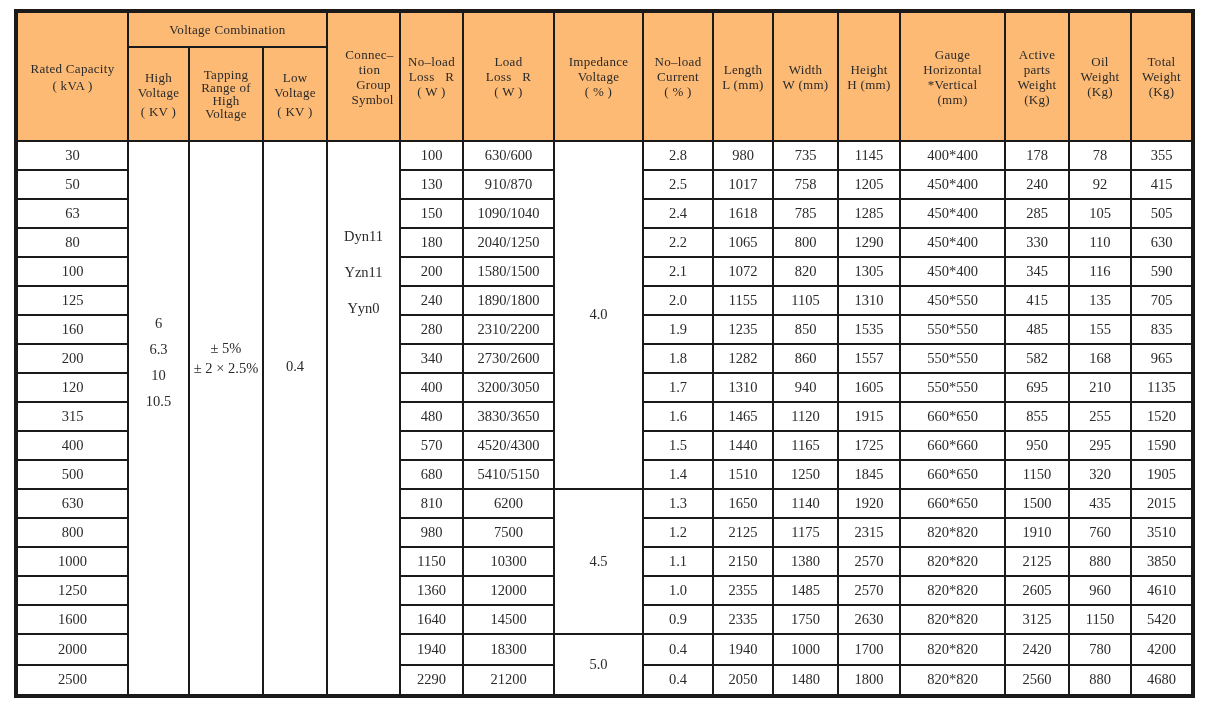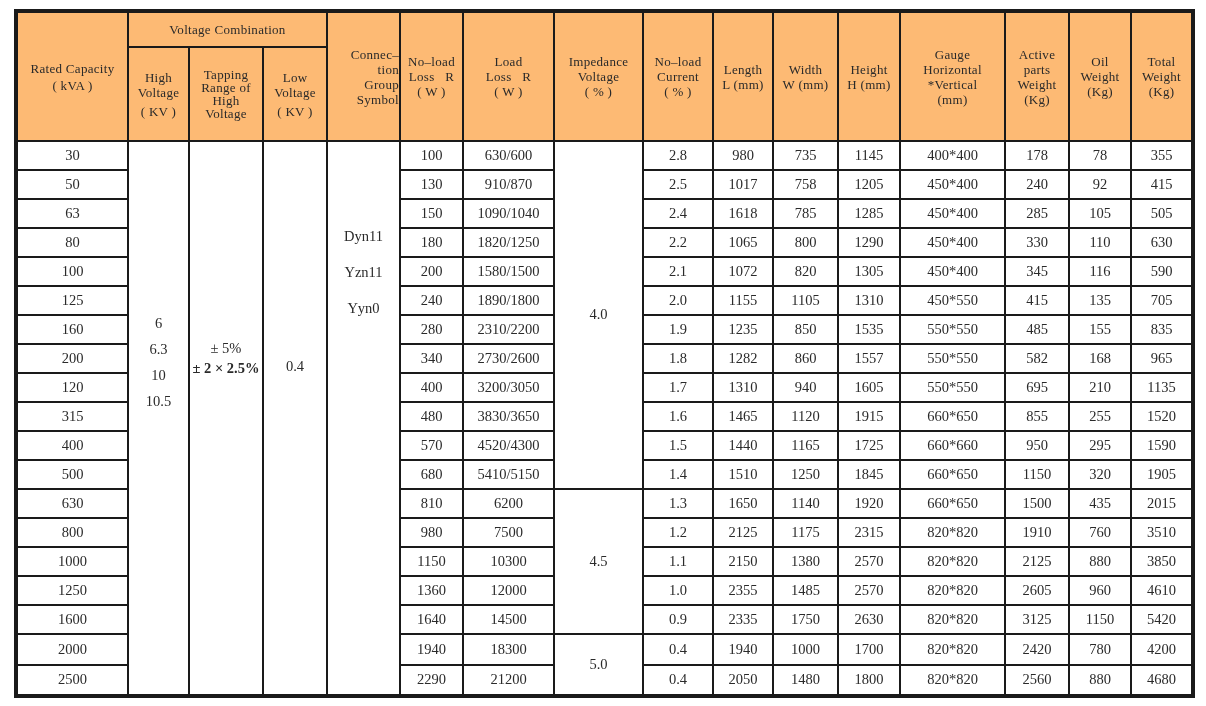--- a/index.html
+++ b/index.html
@@ -7,21 +7,21 @@
   .wrap{position:absolute;left:14px;top:9px;width:1180px;height:689px;}
   table{border-collapse:collapse;width:1180px;height:689px;table-layout:fixed;
     font-family:"Liberation Serif","DejaVu Serif",serif;color:#2a2a2a;
     border:4px solid #1a1a1a;}
   td,th{border:2px solid #1a1a1a;text-align:center;vertical-align:middle;padding:0;
     font-weight:normal;}
   th{background:#fdba74;font-size:13px;line-height:15px;letter-spacing:0.3px;}
   td{font-size:14.5px;height:26px;}
   .hdr-top{height:36px;}
   .tall{height:30px;}
-  .left-al{text-align:right;padding-left:12px;}
+  .left-al{text-align:center;padding-left:12px;}
   .stack span{display:block;}
   .hv{line-height:26px;}
   .conn{line-height:36px;}
 </style>
 </head>
 <body>
 
 <div class="wrap">
 <table>
   <colgroup>
@@ -133,21 +133,21 @@
         <tr>
           <td>30</td>
           <td rowspan="19" style="vertical-align: top; padding-top: 168px;">
             <div class="hv">6</div>
             <div class="hv">6.3</div>
             <div class="hv">10</div>
             <div class="hv">10.5</div>
           </td>
           <td rowspan="19" style="vertical-align: top; padding-top: 196px;">
             <div style="line-height: 20px;">± 5%</div>
-            <div style="line-height: 20px; font-weight: bold;">± 2 × 2.5%</div>
+            <div style="line-height: 20px;">± 2 × 2.5%</div>
           </td>
           <td rowspan="19" style="vertical-align: top; padding-top: 216px;">0.4</td>
           <td rowspan="19" style="vertical-align: top; padding-top: 76px; text-align: center;">
             <div class="conn">Dyn11</div>
             <div class="conn">Yzn11</div>
             <div class="conn">Yyn0</div>
           </td>
           <td>100</td>
           <td>630/600</td>
           <td rowspan="12">4.0</td>
@@ -182,21 +182,21 @@
           <td>785</td>
           <td>1285</td>
           <td>450*400</td>
           <td>285</td>
           <td>105</td>
           <td>505</td>
         </tr>
         <tr>
           <td>80</td>
           <td>180</td>
-          <td>1820/1250</td>
+          <td>2040/1250</td>
           <td>2.2</td>
           <td>1065</td>
           <td>800</td>
           <td>1290</td>
           <td>450*400</td>
           <td>330</td>
           <td>110</td>
           <td>630</td>
         </tr>
         <tr>

